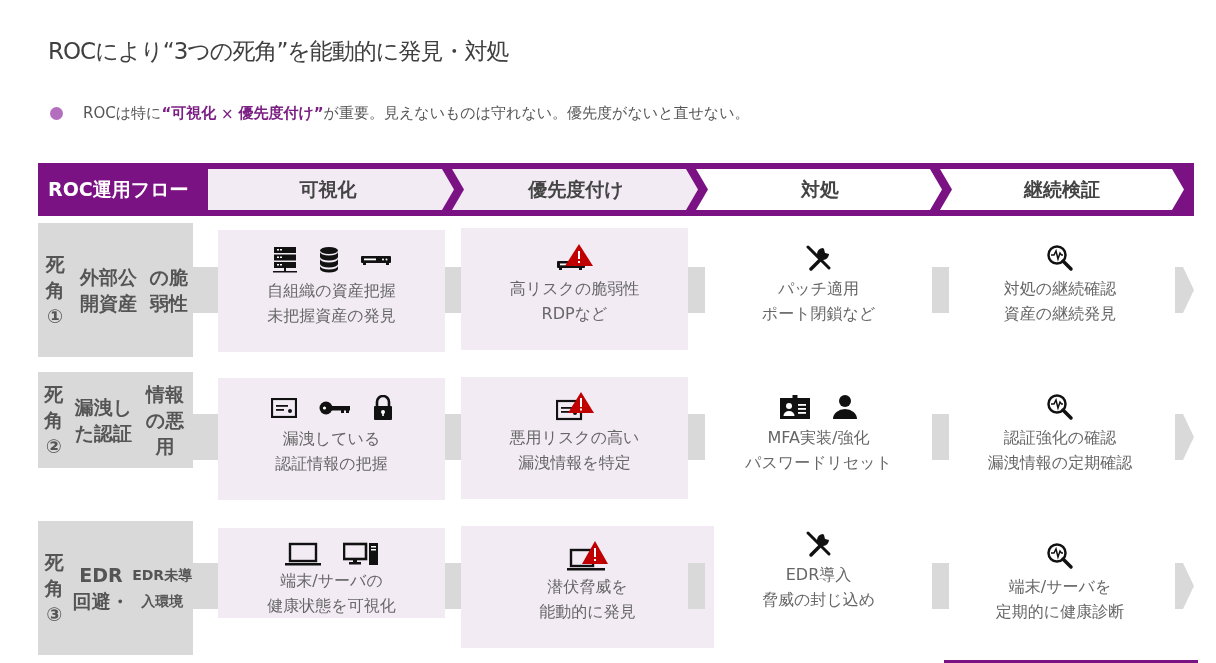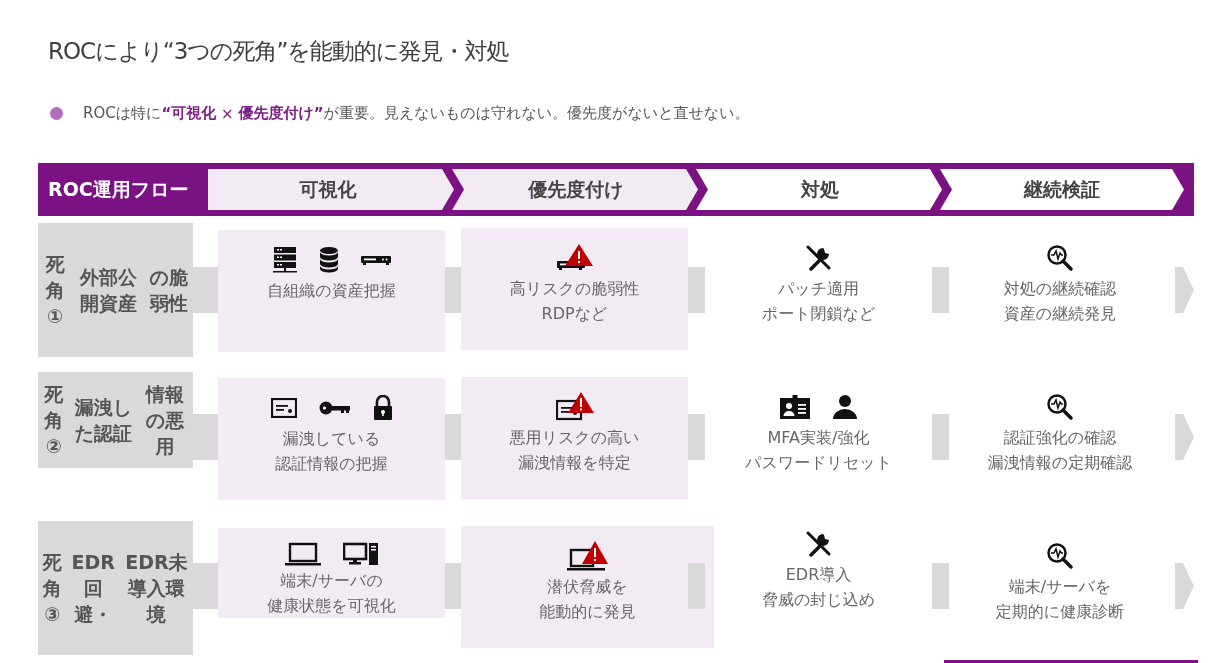--- a/index.html
+++ b/index.html
@@ -9,21 +9,21 @@
   .bullet-line { position:absolute; left:50px; top:104px; font-size:15px; color:#555; white-space:nowrap; display:flex; align-items:center; }
   .bullet-dot { width:13px; height:13px; border-radius:50%; background:#b46ec0; margin-right:20px; display:inline-block; }
   .hl { color:#7b1f84; font-weight:bold; }
 
   .flow-bar { position:absolute; left:38px; top:163px; width:1156px; height:53px; background:#7b1284; }
   .flow-label { position:absolute; left:10px; top:0; height:53px; line-height:53px; color:#fff; font-weight:bold; font-size:19px; white-space:nowrap; }
   .step { position:absolute; top:6px; height:41px; display:flex; align-items:center; justify-content:center; font-size:19px; font-weight:bold; color:#444; }
   .step span { position:relative; z-index:2; }
 
   .row-label { position:absolute; left:38px; width:155px; background:#d9d9d9; display:flex; flex-direction:row; align-items:center; justify-content:space-between; font-weight:bold; color:#555; font-size:19px; line-height:26px; text-align:center; }
-  .row-label .small { font-size:19px; }
+  .row-label .small { font-size:14px; }
   .connector { position:absolute; background:#d9d9d9; }
   .box { position:absolute; display:flex; flex-direction:column; align-items:center; justify-content:flex-start; text-align:center; font-size:16px; line-height:25px; color:#666; }
   .box.tinted { background:#f2ebf4; }
   .icons { height:32px; display:flex; align-items:center; justify-content:center; gap:22px; margin-bottom:2px; margin-top:14px; }
   .icons svg { display:block; }
   .arrow-end { position:absolute; width:0; height:0; }
   .bottom-line { position:absolute; left:944px; top:660px; width:254px; height:3px; background:#7b1284; }
 </style>
 </head>
 <body>
@@ -94,20 +94,21 @@
     <svg width="30" height="14" viewBox="0 0 30 14">
         <rect x="0" y="3" width="30" height="7" rx="1" fill="#111"></rect>
         <rect x="3" y="5.5" width="12" height="1.8" fill="#fff"></rect>
         <circle cx="22" cy="6.5" r="1" fill="#fff"></circle>
         <circle cx="25.5" cy="6.5" r="1" fill="#fff"></circle>
         <rect x="2" y="10" width="3" height="2" fill="#111"></rect>
         <rect x="25" y="10" width="3" height="2" fill="#111"></rect>
       </svg>
   </div>
   <div>自組織の資産把握</div>
+  <div>未把握資産の発見</div>
 </div>
 <div class="connector" style="left:445px;top:267px;width:17px;height:46px"></div>
 <div class="box tinted" style="left:461px;top:228px;width:227px;height:122px">
   <div class="icons">
     <svg width="36" height="30" viewBox="0 0 36 30">
         <rect x="0" y="18" width="28" height="7" rx="1" fill="#111"></rect>
         <rect x="3" y="20.5" width="10" height="1.8" fill="#fff"></rect>
         <rect x="2" y="25" width="3" height="2" fill="#111"></rect>
         <rect x="22" y="25" width="3" height="2" fill="#111"></rect>
         <polygon points="22,1 36,23 8,23" fill="#c00000"></polygon>

